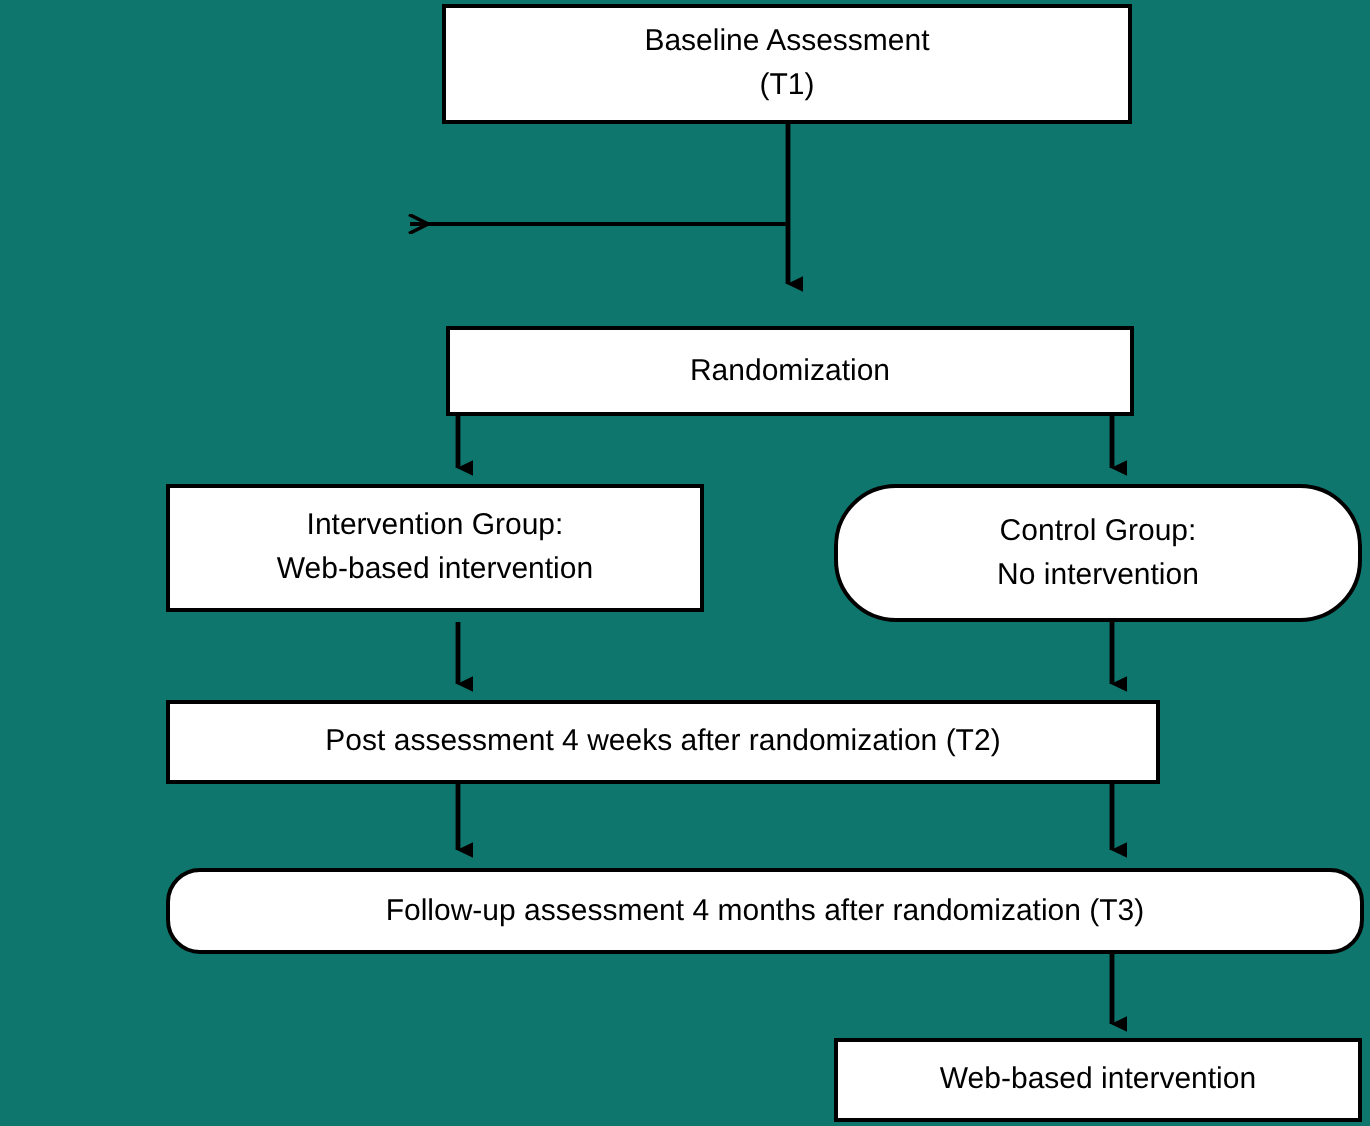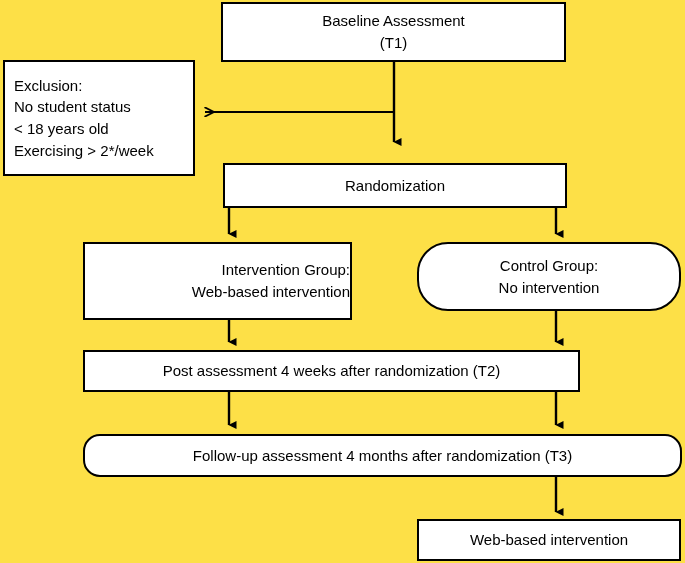--- a/index.html
+++ b/index.html
@@ -5,21 +5,21 @@
 <style>
   html, body {
     margin: 0;
     padding: 0;
     background: #ffffff;
   }
   #canvas {
     position: relative;
     width: 685px;
     height: 563px;
-    background: #fde047;
+    background: #0f766e;
     font-family: "Liberation Sans", sans-serif;
     overflow: hidden;
   }
   #connectors {
     position: absolute;
     left: 0;
     top: 0;
     width: 685px;
     height: 563px;
     pointer-events: none;
@@ -100,32 +100,26 @@
     <g>
       <path d="M556,477 L556,512" stroke="#000000" stroke-width="2.4" fill="none" marker-end="url(#arrowhead-down)"></path>
     </g>
   </svg>
 
   <div class="node" style="left:221px; top:2px; width:345px; height:60px;">
     <span class="node-line">Baseline Assessment</span>
     <span class="node-line">(T1)</span>
   </div>
 
-  <div class="node left-align" style="left:3px; top:60px; width:192px; height:116px;">
-    <span class="node-line">Exclusion:</span>
-    <span class="node-line">No student status</span>
-    <span class="node-line">&lt; 18 years old</span>
-    <span class="node-line">Exercising &gt; 2*/week</span>
-  </div>
 
   <div class="node" style="left:223px; top:163px; width:344px; height:45px;align-items:center;">
     <span class="node-line">Randomization</span>
   </div>
 
-  <div class="node" style="left:83px; top:242px; width:269px; height:78px;align-items:flex-end;">
+  <div class="node" style="left:83px; top:242px; width:269px; height:64px;">
     <span class="node-line">Intervention Group:</span>
     <span class="node-line">Web-based intervention</span>
   </div>
 
   <div class="node" style="left:417px; top:242px; width:264px; height:69px;border-radius:31px;">
     <span class="node-line">Control Group:</span>
     <span class="node-line">No intervention</span>
   </div>
 
   <div class="node" style="left:83px; top:350px; width:497px; height:42px;">

